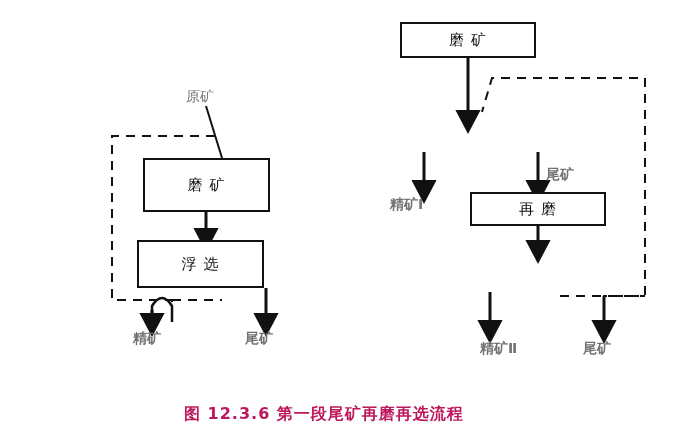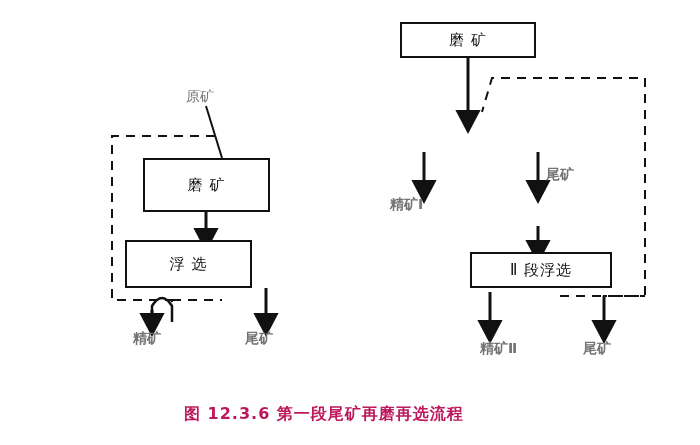--- a/index.html
+++ b/index.html
@@ -116,45 +116,45 @@
     </g>
     <g>
       <path d="M560,296 L645,296" stroke="#111" stroke-width="2" fill="none" stroke-dasharray="9,7"></path>
     </g>
   </svg>
 
   <div class="box" style="left:143px; top:158px; width:127px; height:54px;">
     <span>磨     矿</span>
   </div>
 
-  <div class="box" style="left:125px; top:240px; width:127px; height:48px;">
+  <div class="box" style="left:137px; top:240px; width:127px; height:48px;">
     <span>浮     选</span>
   </div>
 
   <div class="lbl" style="left:186px; top:88px;">
     <span>原矿</span>
   </div>
 
   <div class="lbl" style="left:133px; top:330px; font-weight:bold;">
     <span>精矿</span>
   </div>
 
   <div class="lbl" style="left:245px; top:330px; font-weight:bold;">
     <span>尾矿</span>
   </div>
 
   <div class="box" style="left:400px; top:22px; width:136px; height:36px;">
     <span>磨     矿</span>
   </div>
 
 
+  <div class="box" style="left:470px; top:192px; width:136px; height:34px;">
+    <span>再     磨</span>
+  </div>
 
-  <div class="box" style="left:470px; top:252px; width:142px; height:36px;">
-    <span>Ⅱ 段浮选</span>
-  </div>
 
   <div class="lbl" style="left:390px; top:196px; font-weight:bold;">
     <span>精矿Ⅰ</span>
   </div>
 
   <div class="lbl" style="left:546px; top:166px; font-weight:bold;">
     <span>尾矿</span>
   </div>
 
   <div class="lbl" style="left:458px; top:340px; font-weight:bold;margin-left:22px;">

